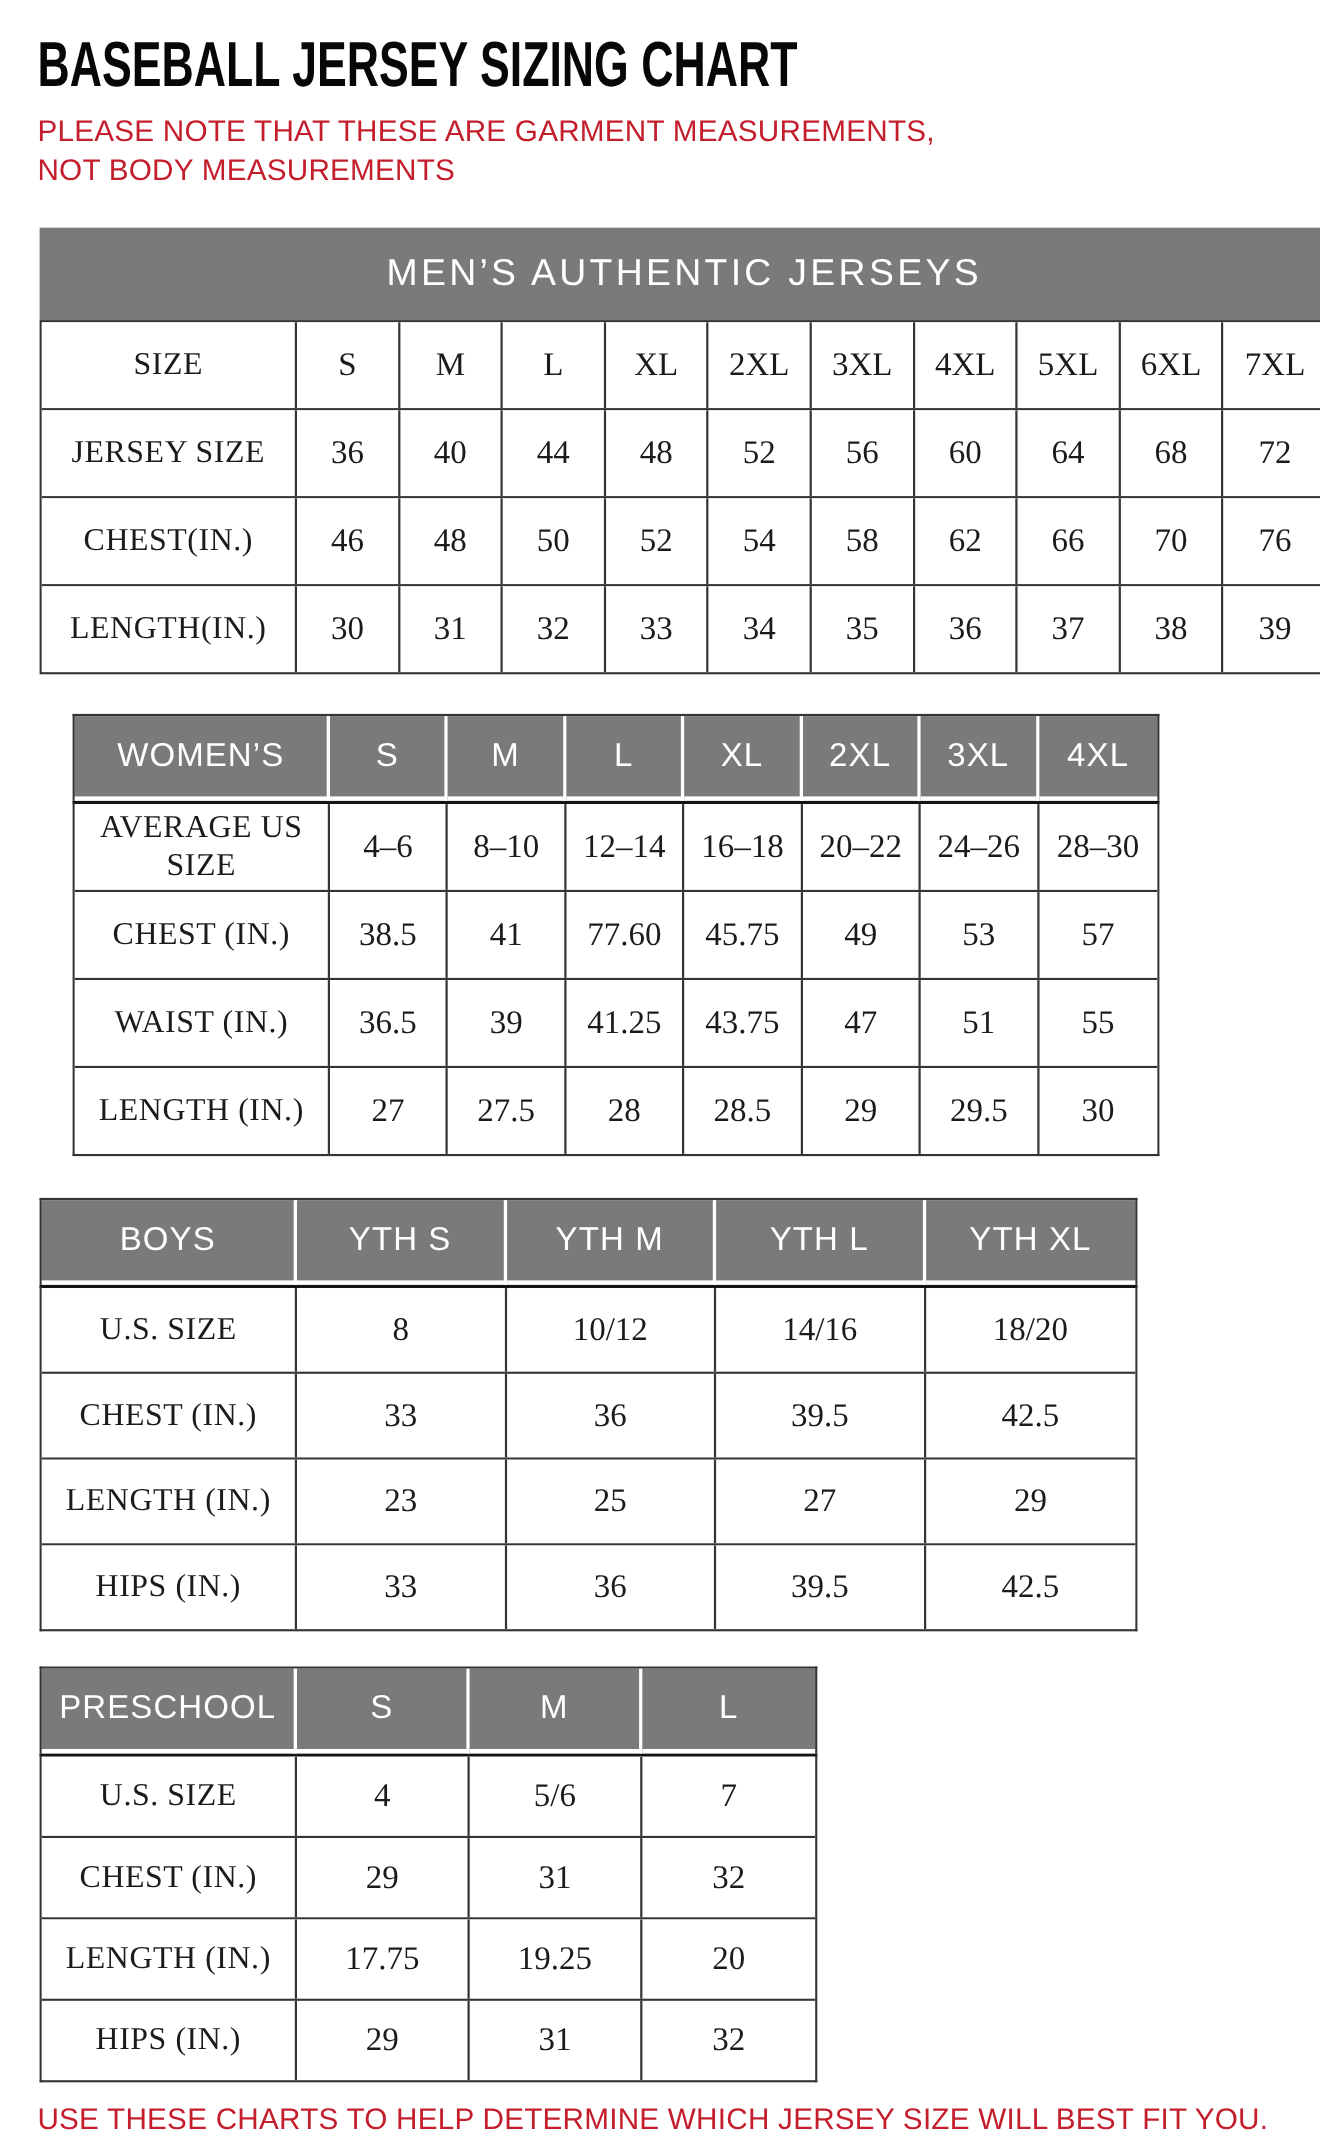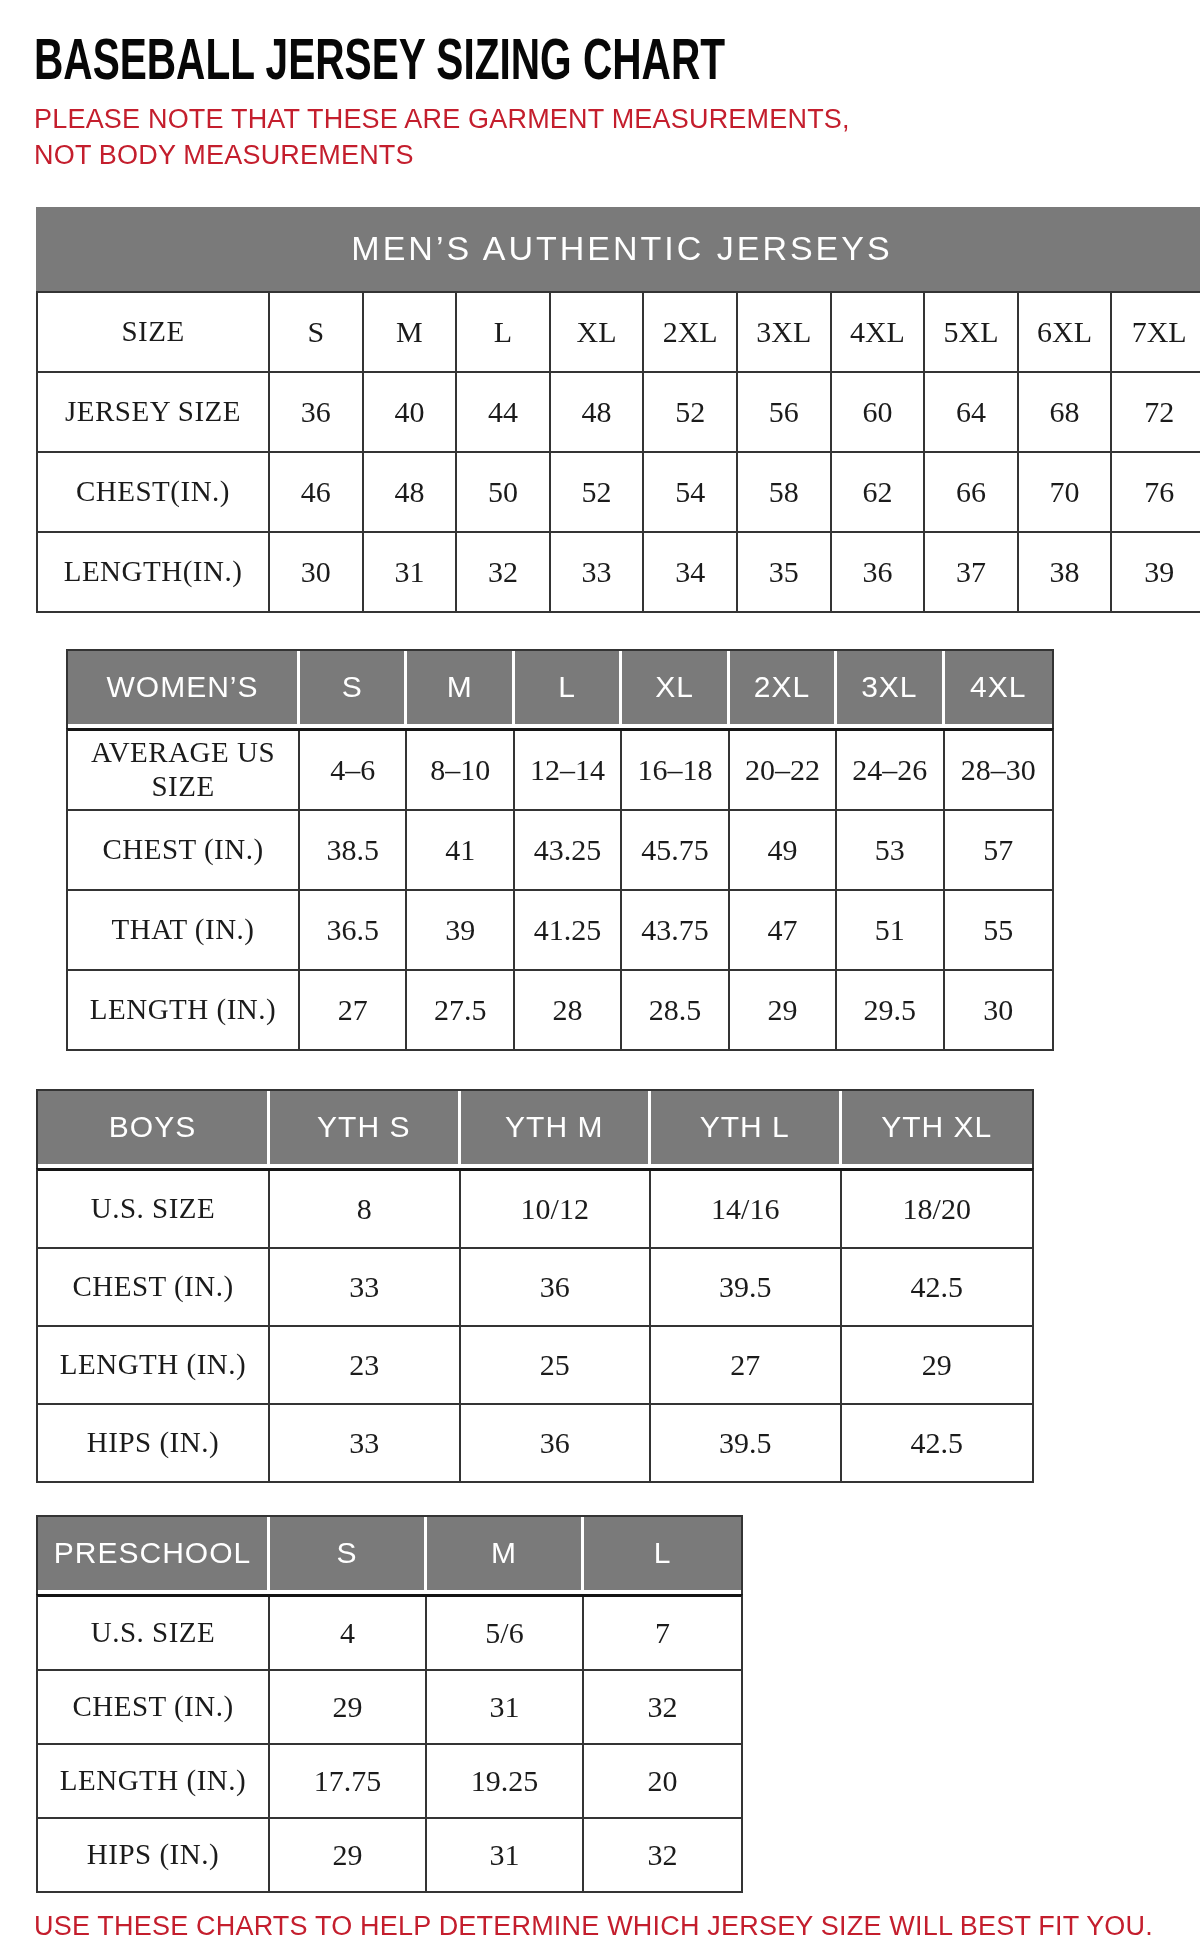--- a/index.html
+++ b/index.html
@@ -168,28 +168,28 @@
           <div class="cell vcell">12–14</div>
           <div class="cell vcell">16–18</div>
           <div class="cell vcell">20–22</div>
           <div class="cell vcell">24–26</div>
           <div class="cell vcell">28–30</div>
         </div>
         <div class="trow">
           <div class="cell labelcell">CHEST (IN.)</div>
           <div class="cell vcell">38.5</div>
           <div class="cell vcell">41</div>
-          <div class="cell vcell">43.25</div>
+          <div class="cell vcell">77.60</div>
           <div class="cell vcell">45.75</div>
           <div class="cell vcell">49</div>
           <div class="cell vcell">53</div>
           <div class="cell vcell">57</div>
         </div>
         <div class="trow">
-          <div class="cell labelcell">THAT (IN.)</div>
+          <div class="cell labelcell">WAIST (IN.)</div>
           <div class="cell vcell">36.5</div>
           <div class="cell vcell">39</div>
           <div class="cell vcell">41.25</div>
           <div class="cell vcell">43.75</div>
           <div class="cell vcell">47</div>
           <div class="cell vcell">51</div>
           <div class="cell vcell">55</div>
         </div>
         <div class="trow">
           <div class="cell labelcell">LENGTH (IN.)</div>

